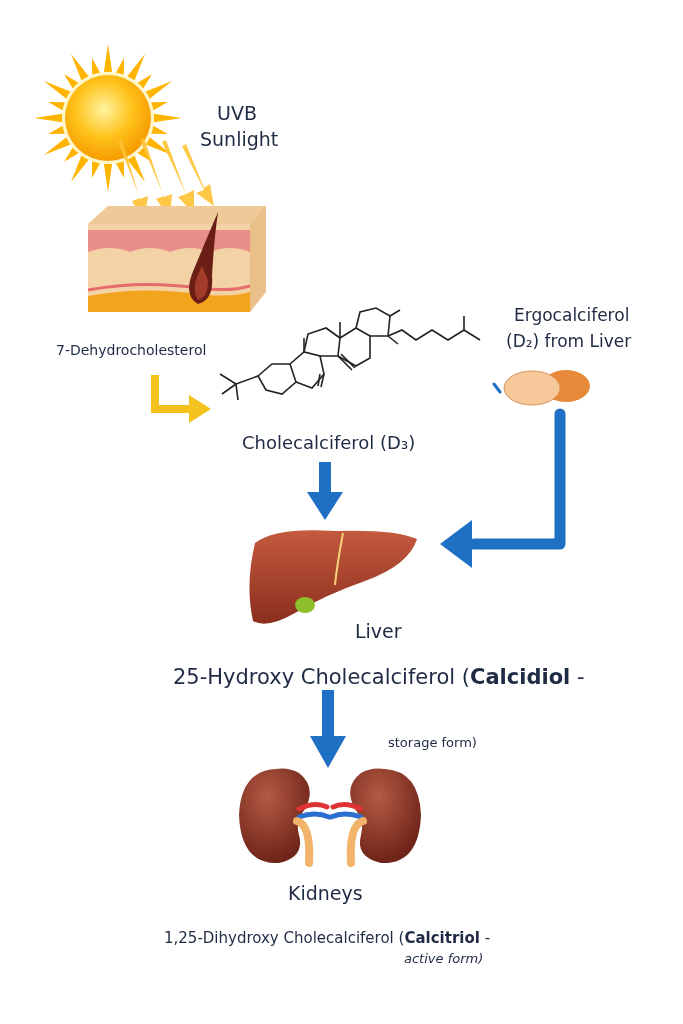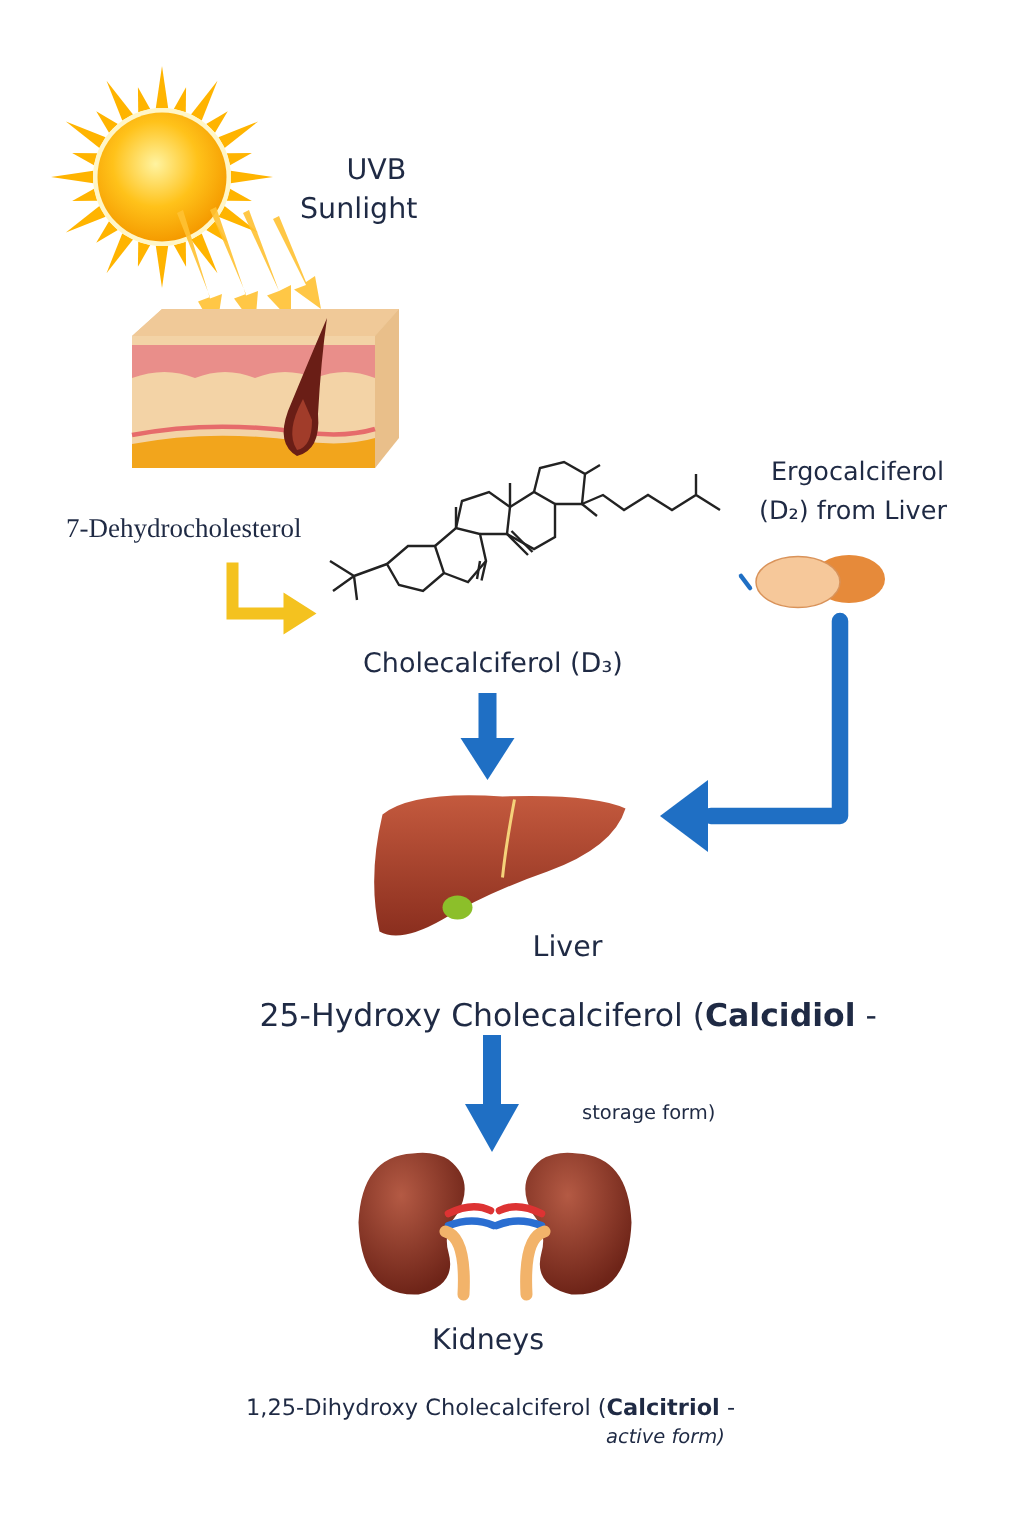--- a/index.html
+++ b/index.html
@@ -50,34 +50,34 @@
 
 <svg style="left:110px;top:140px;width:110px;height:90px" viewBox="0 0 110 90">
   <g fill="#ffc233" opacity="0.9">
     <path d="M8 2 L30 58 L22 61 L34 82 L38 56 L30 59 L12 0 Z"></path>
     <path d="M30 0 L54 56 L46 59 L60 78 L62 54 L54 57 L34 -2 Z"></path>
     <path d="M52 2 L76 54 L68 57 L84 74 L84 50 L76 54 L56 0 Z"></path>
     <path d="M72 6 L94 50 L86 53 L104 66 L100 44 L94 48 L76 4 Z"></path>
   </g>
 </svg>
 
-<div class="lbl" style="left:231px;top:102px;font-size:19px;">UVB</div>
+<div class="lbl" style="left:217px;top:102px;font-size:19px;">UVB</div>
 <div class="lbl" style="left:200px;top:128px;font-size:19px;">Sunlight</div>
 
 <svg style="left:80px;top:200px;width:190px;height:120px" viewBox="0 0 190 120">
   <path d="M8 24 L28 6 L186 6 L186 90 L170 112 L8 112 Z" fill="#f3d3a6"></path>
   <path d="M8 24 L28 6 L186 6 L170 24 Z" fill="#f0c998"></path>
   <path d="M170 24 L186 6 L186 92 L170 112 Z" fill="#e9bf8a"></path>
   <path d="M8 30 L170 30 L170 52 Q150 44 130 52 Q110 44 90 52 Q70 44 50 52 Q30 44 8 52 Z" fill="#e98e8a"></path>
   <path d="M8 96 Q60 86 120 94 Q150 98 170 92 L170 112 L8 112 Z" fill="#f2a51c"></path>
   <path d="M8 90 Q60 80 120 88 Q150 92 170 86" stroke="#e66b6b" stroke-width="3" fill="none"></path>
   <path d="M138 12 Q126 40 112 74 Q104 96 118 104 Q134 100 132 76 Q134 40 138 12 Z" fill="#6a1e16"></path>
   <path d="M122 66 Q110 88 118 100 Q128 98 128 80 Z" fill="#a13c2a"></path>
 </svg>
-<div class="lbl" style="left:44px;top:342px;font-size:18px;font-family:Liberation Serif, serif;">7-Dehydrocholesterol</div>
+<div class="lbl" style="left:56px;top:342px;font-size:14px;">7-Dehydrocholesterol</div>
 
 <svg style="left:145px;top:375px;width:75px;height:50px" viewBox="0 0 75 50">
   <path d="M6 0 L14 0 L14 30 L44 30 L44 20 L66 34 L44 48 L44 38 L6 38 Z" fill="#f4c21f"></path>
 </svg>
 
 <svg style="left:220px;top:300px;width:270px;height:130px" viewBox="0 0 270 130">
   <g stroke="#222" stroke-width="1.6" fill="none">
 
     <path d="M38 76 L52 64 L70 64 L76 82 L62 94 L46 90 Z"></path>
 

